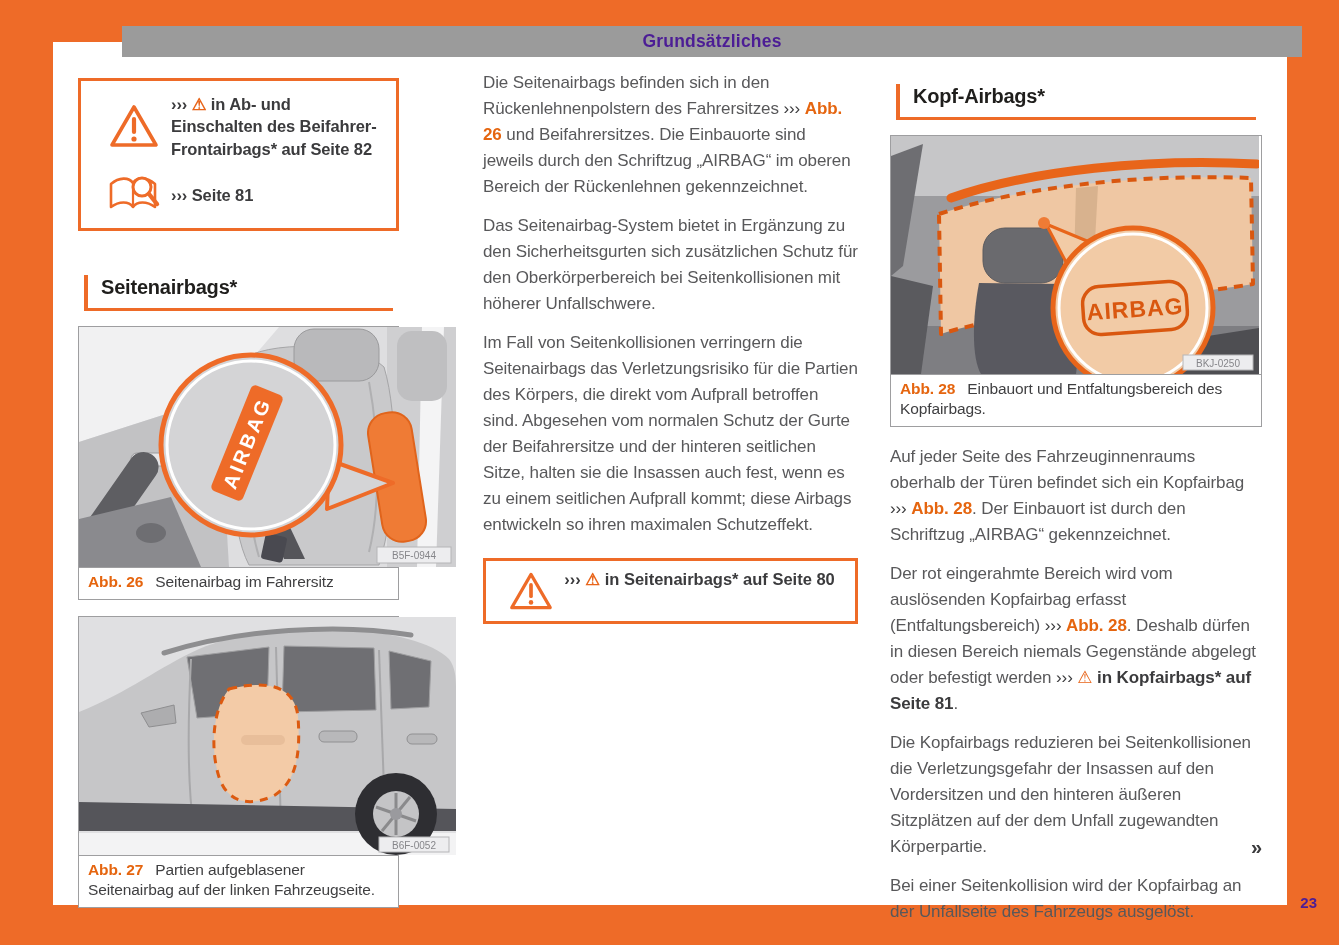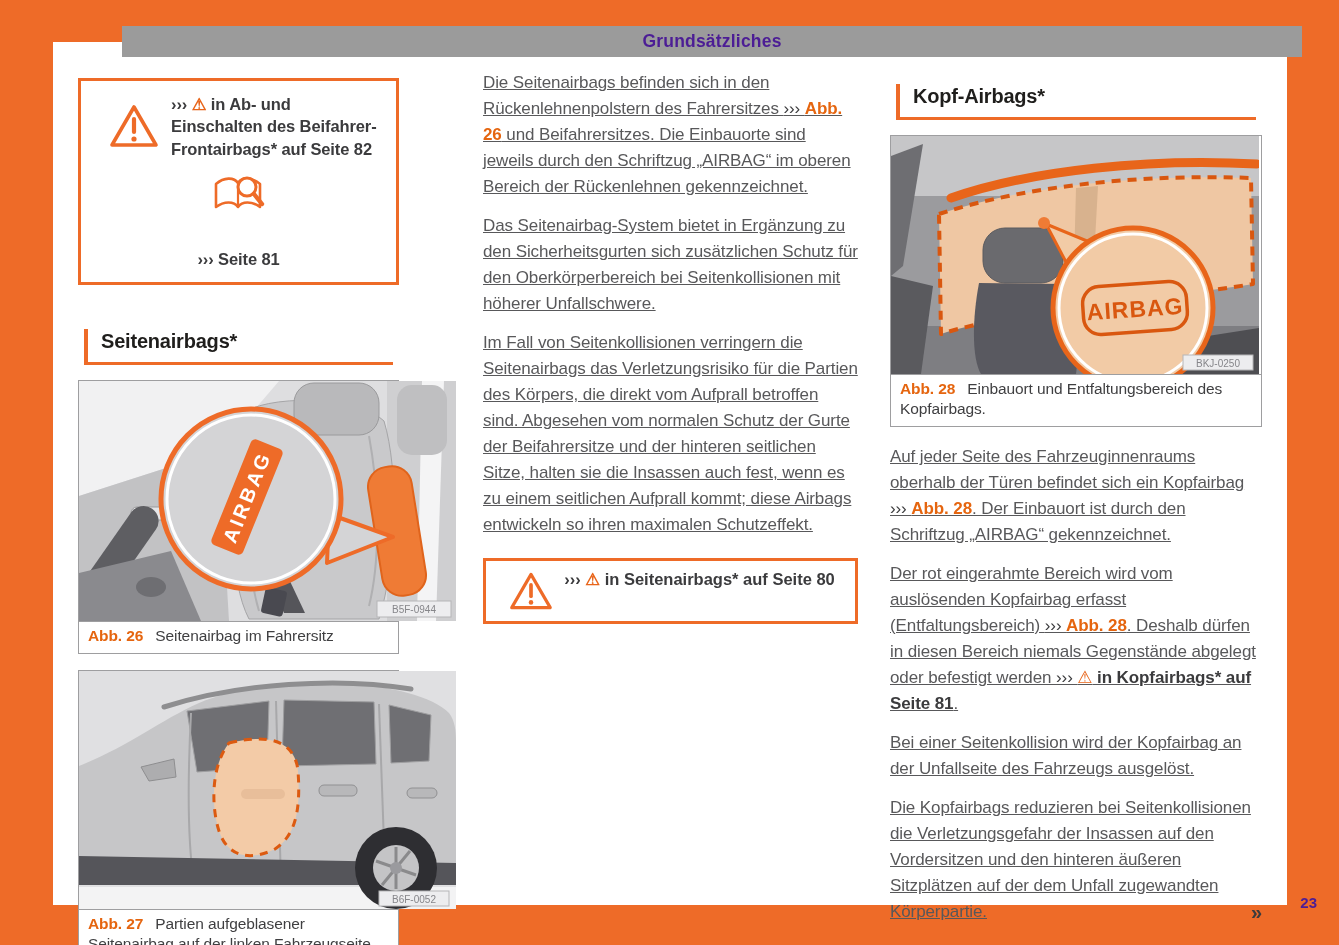--- a/index.html
+++ b/index.html
@@ -25,40 +25,39 @@
   }
   .col{position:absolute;top:36px;}
   .col-left{left:25px;width:321px;}
   .col-mid{left:430px;width:375px;top:28px;}
   .col-right{left:837px;width:372px;}
 
   
   p.body{
     margin:0 0 13px 0;font-size:17px;line-height:1.53;color:#58585A;
     letter-spacing:-0.1px;
-    text-decoration:underline;
   }
   .seg-marker{color:#3B3B3D;}
   .seg-link{color:#E5650F;font-weight:bold;}
   .seg-bold{color:#3B3B3D;font-weight:bold;}
   .seg-warn{color:#E8651A;}
 
   
   .section-head{
     margin:6px;font-size:20px;font-weight:bold;color:#1F1E1C;
     border-left:4px solid #EE6B28;border-bottom:3px solid #EE6B28;
     padding:1px 0 9px 13px;letter-spacing:-0.2px;
   }
 
   
   .info-box{
     border:3px solid #EE6B28;padding:12px 16px;margin-bottom:44px;
   }
   .info-row{display:flex;align-items:center;}
-  .info-row + .info-row{margin-top:14px;flex-direction:column;}
+  .info-row + .info-row{margin-top:14px;}
   .icon-cell{flex:0 0 74px;display:flex;justify-content:center;}
   .info-text{
     flex:1;font-size:16.5px;font-weight:bold;color:#3B3B3D;line-height:1.35;
     letter-spacing:-0.1px;
   }
 
   
   .figure{border:1px solid #9E9EA0;margin:0;background:#fff;}
   .figure svg{display:block;}
   .figcap{
@@ -238,22 +237,22 @@
         <rect x="292" y="219" width="70" height="15" fill="#EDEDEF" stroke="#B5B5B7"></rect>
         <text x="327" y="230.5" text-anchor="middle" font-size="10" fill="#86868A" font-family="Liberation Sans, sans-serif">BKJ-0250</text>
       </svg>
       <figcaption class="figcap">
         <span class="lab">Abb. 28</span><span>Einbauort und Entfaltungsbereich des Kopfairbags.</span>
       </figcaption>
     </figure>
 
     <p class="body" style="margin-top:17px;"><span>Auf jeder Seite des Fahrzeuginnenraums oberhalb der Türen befindet sich ein Kopfairbag </span><span class="seg-marker">››› </span><span class="seg-link">Abb. 28</span><span>. Der Einbauort ist durch den Schriftzug „AIRBAG“ gekennzeichnet.</span></p>
     <p class="body"><span>Der rot eingerahmte Bereich wird vom auslösenden Kopfairbag erfasst (Entfaltungsbereich) </span><span class="seg-marker">››› </span><span class="seg-link">Abb. 28</span><span>. Deshalb dürfen in diesen Bereich niemals Gegenstände abgelegt oder befestigt werden </span><span class="seg-marker">››› </span><span class="seg-warn">⚠</span><span class="seg-bold"> in Kopfairbags* auf Seite 81</span><span>.</span></p>
-    <p class="body"><span>Bei einer Seitenkollision wird der Kopfairbag an der Unfallseite des Fahrzeugs ausgelöst.</span></p>
     <p class="body p-last">
       <span><span>Die Kopfairbags reduzieren bei Seitenkollisionen die Verletzungsgefahr der Insassen auf den Vordersitzen und den hinteren äußeren Sitzplätzen auf der dem Unfall zugewandten Körperpartie.</span></span>
       <span class="cont-mark">»</span>
     </p>
+    <p class="body"><span>Bei einer Seitenkollision wird der Kopfairbag an der Unfallseite des Fahrzeugs ausgelöst.</span></p>
   </div>
 
 </div>
 
 <div class="pagenum">23</div>
 
 </body></html>

